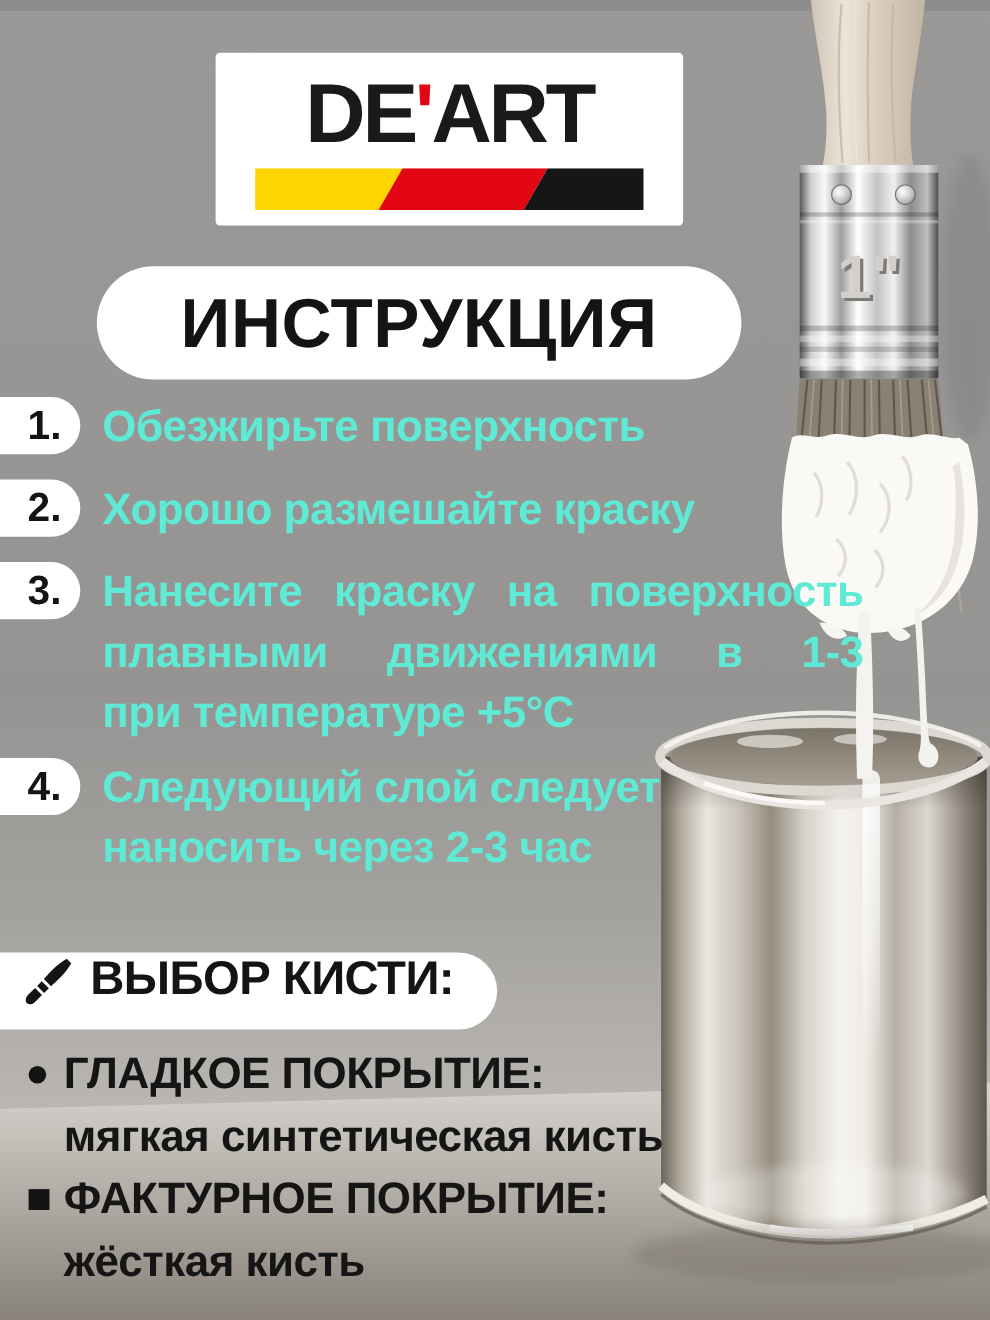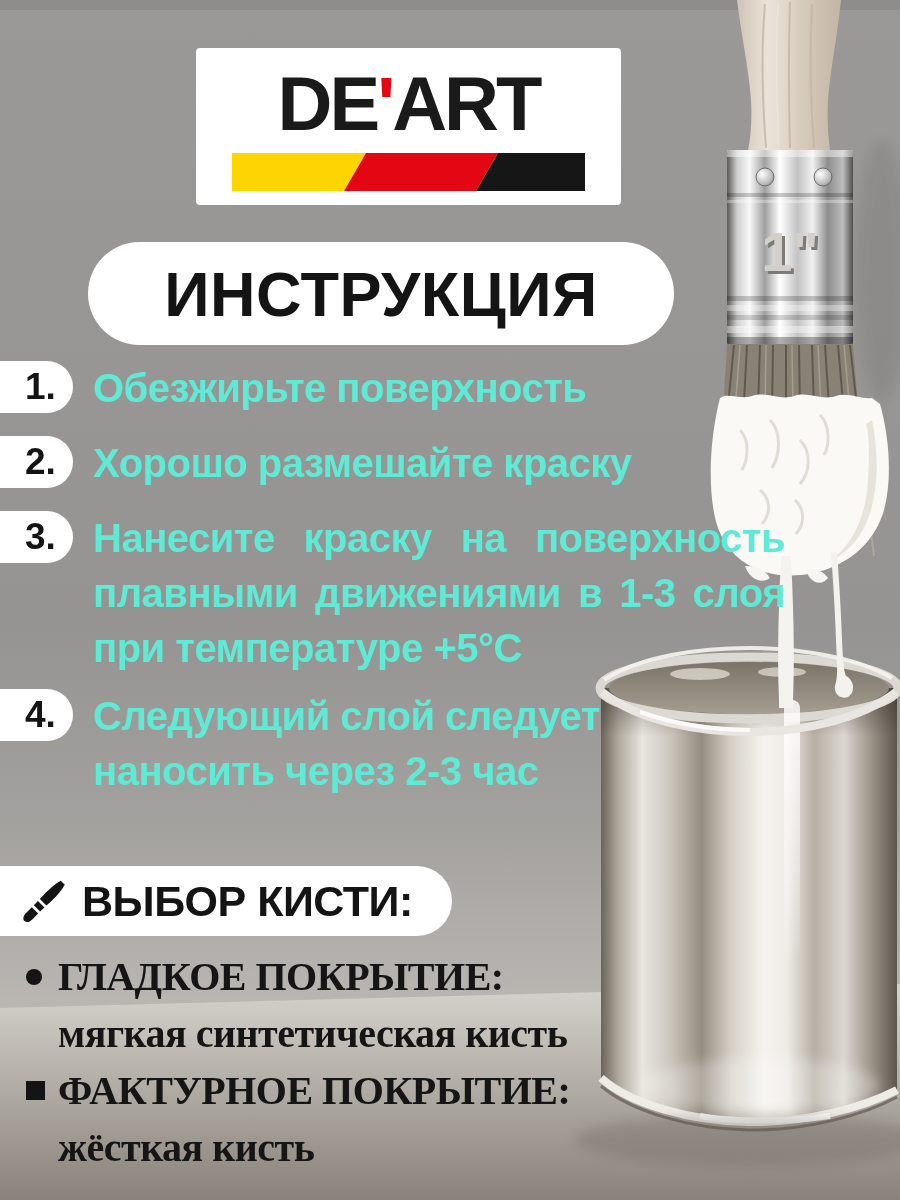--- a/index.html
+++ b/index.html
@@ -34,25 +34,25 @@
   .num-pill{flex:0 0 auto;width:73px;height:52px;background:#fff;
     border-radius:0 26px 26px 0;display:flex;align-items:center;box-sizing:border-box;padding-left:25px;}
   .num-pill .num{font-weight:700;font-size:37px;color:#141414;}
   .item-lines{margin-left:20px;font-weight:700;font-size:40px;line-height:55px;
     color:#5eead4;letter-spacing:-0.5px;}
   .item-lines.justified{width:692px;}
   .item-lines .line{height:55px;white-space:nowrap;}
   .item-lines .line.jline{display:flex;justify-content:space-between;white-space:normal;}
   
   .brush-pill{position:absolute;left:0;top:866px;width:452px;height:70px;background:#fff;
-    border-radius:0 35px 35px 0;display:flex;align-items:center;z-index:2;box-sizing:border-box;padding-left:18px;}
+    border-radius:0 35px 35px 0;display:flex;align-items:flex-start;z-index:2;box-sizing:border-box;padding-left:18px;}
   .brush-icon{width:52px;height:52px;margin-right:12px;flex:0 0 auto;}
   .brush-icon svg{width:52px;height:52px;display:block;}
   .brush-heading{font-weight:700;font-size:43px;letter-spacing:-0.5px;color:#141414;}
-  #bullets{position:absolute;left:0;top:948px;width:700px;z-index:2;font-family:Liberation Serif, serif;}
+  #bullets{position:absolute;left:0;top:948px;width:700px;z-index:2;}
   .bullet-item{display:flex;align-items:flex-start;}
   .marker-col{flex:0 0 58px;box-sizing:border-box;padding-left:26px;}
   .marker{display:block;background:#141414;}
   .marker.dot{width:16px;height:16px;border-radius:50%;margin-top:21px;}
   .marker.square{width:19px;height:19px;margin-top:19px;}
   .bullet-lines{font-weight:700;color:#151515;letter-spacing:-0.5px;}
   .b-title,.b-sub{font-size:40px;line-height:57px;height:57px;white-space:nowrap;}
 </style>
 </head>
 <body>
@@ -271,21 +271,20 @@
             <span>Нанесите</span>
             <span>краску</span>
             <span>на</span>
             <span>поверхность</span>
           </div>
           <div class="line jline">
             <span>плавными</span>
             <span>движениями</span>
             <span>в</span>
             <span>1-3</span>
-            <span>слоя</span>
           </div>
           <div class="line">при температуре +5°С</div>
         </div>
   </div>
 
   <div class="instr-item">
     <div class="num-pill">
           <span class="num">4.</span>
         </div>
     <div class="item-lines">

